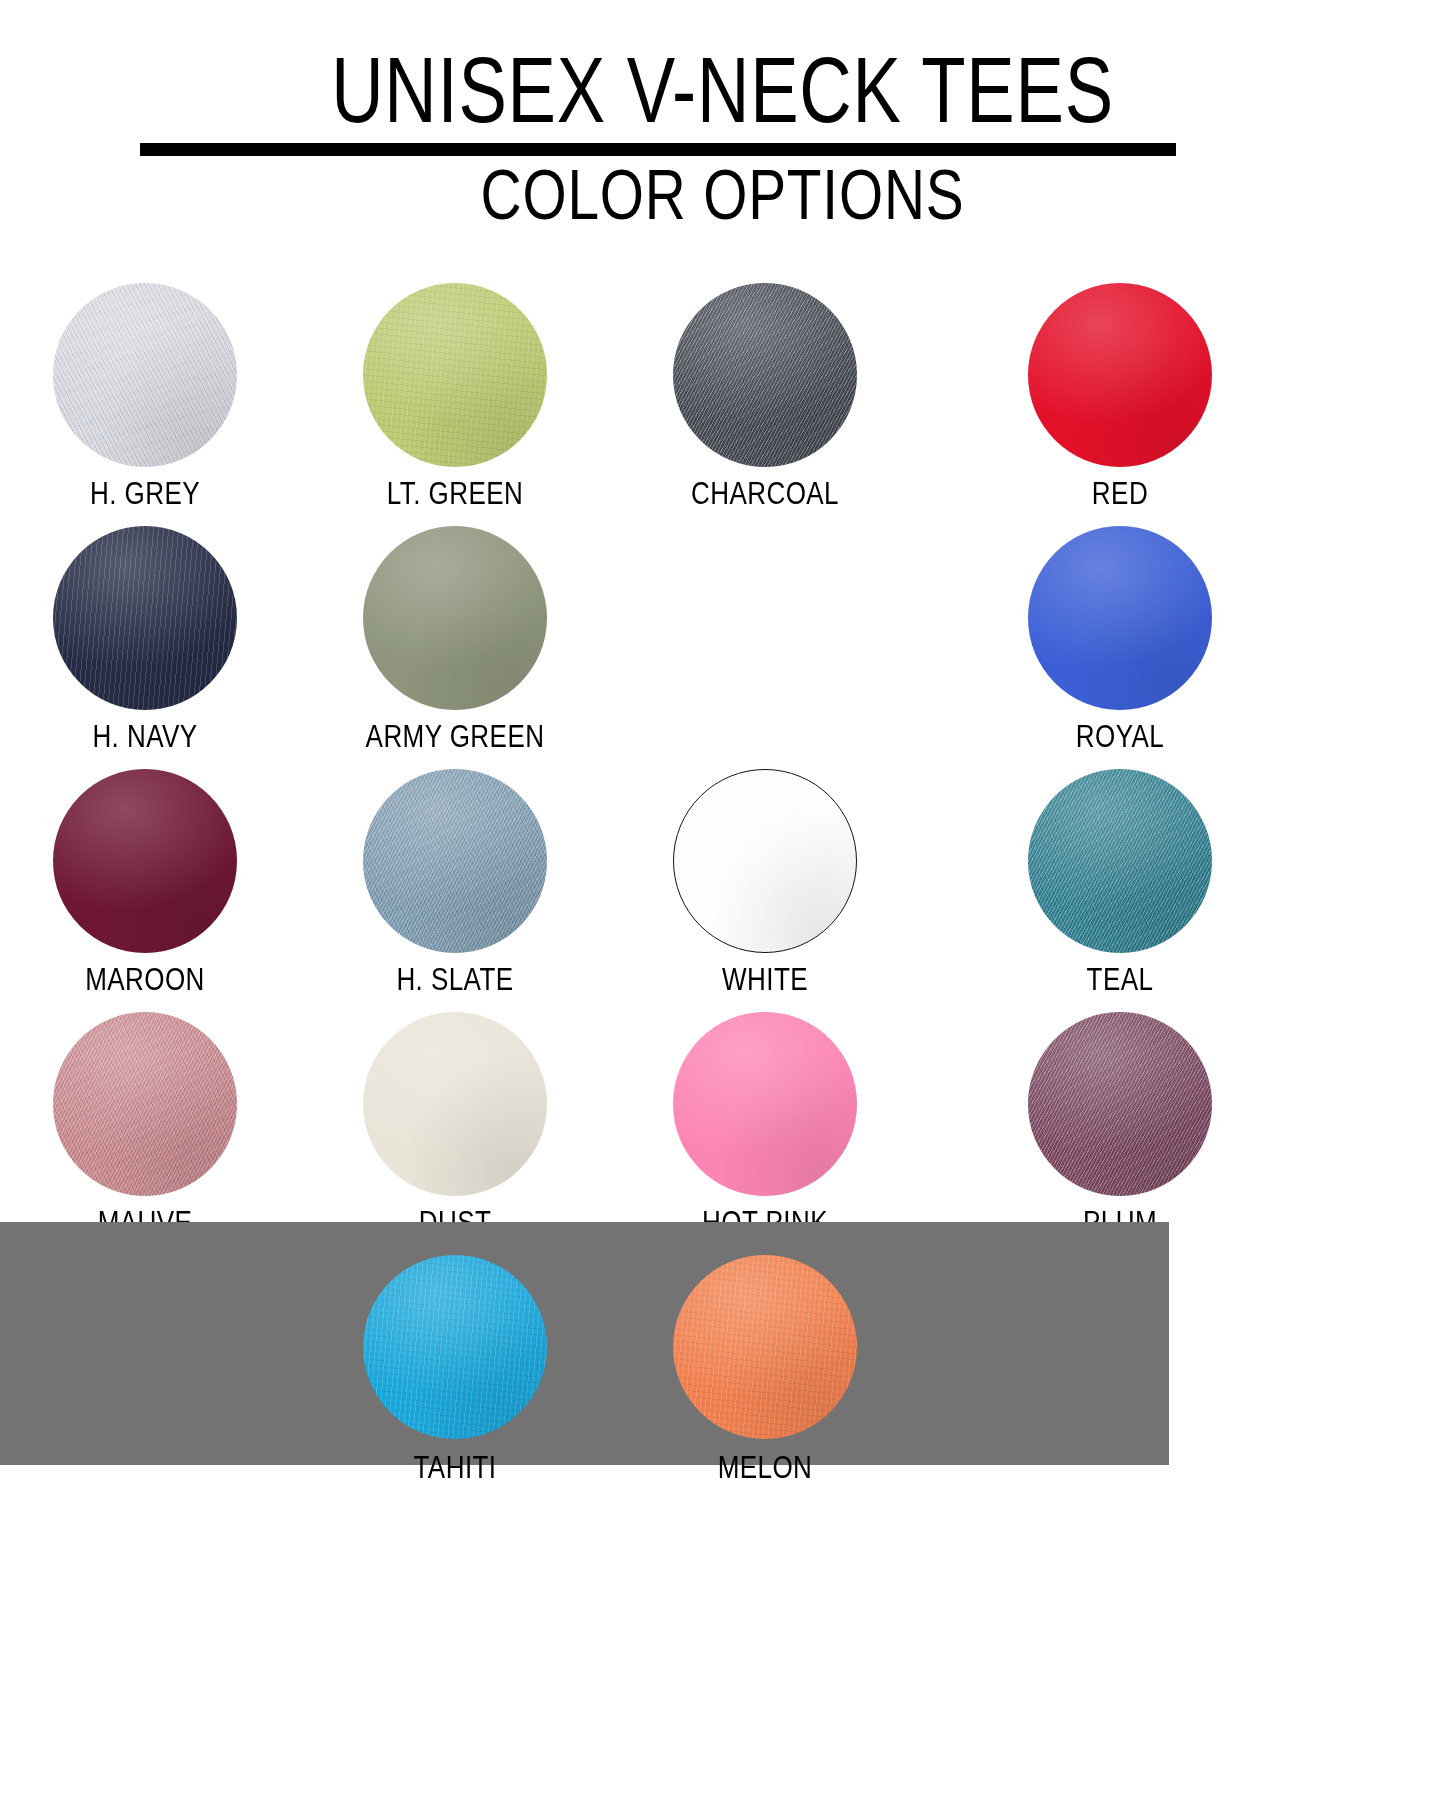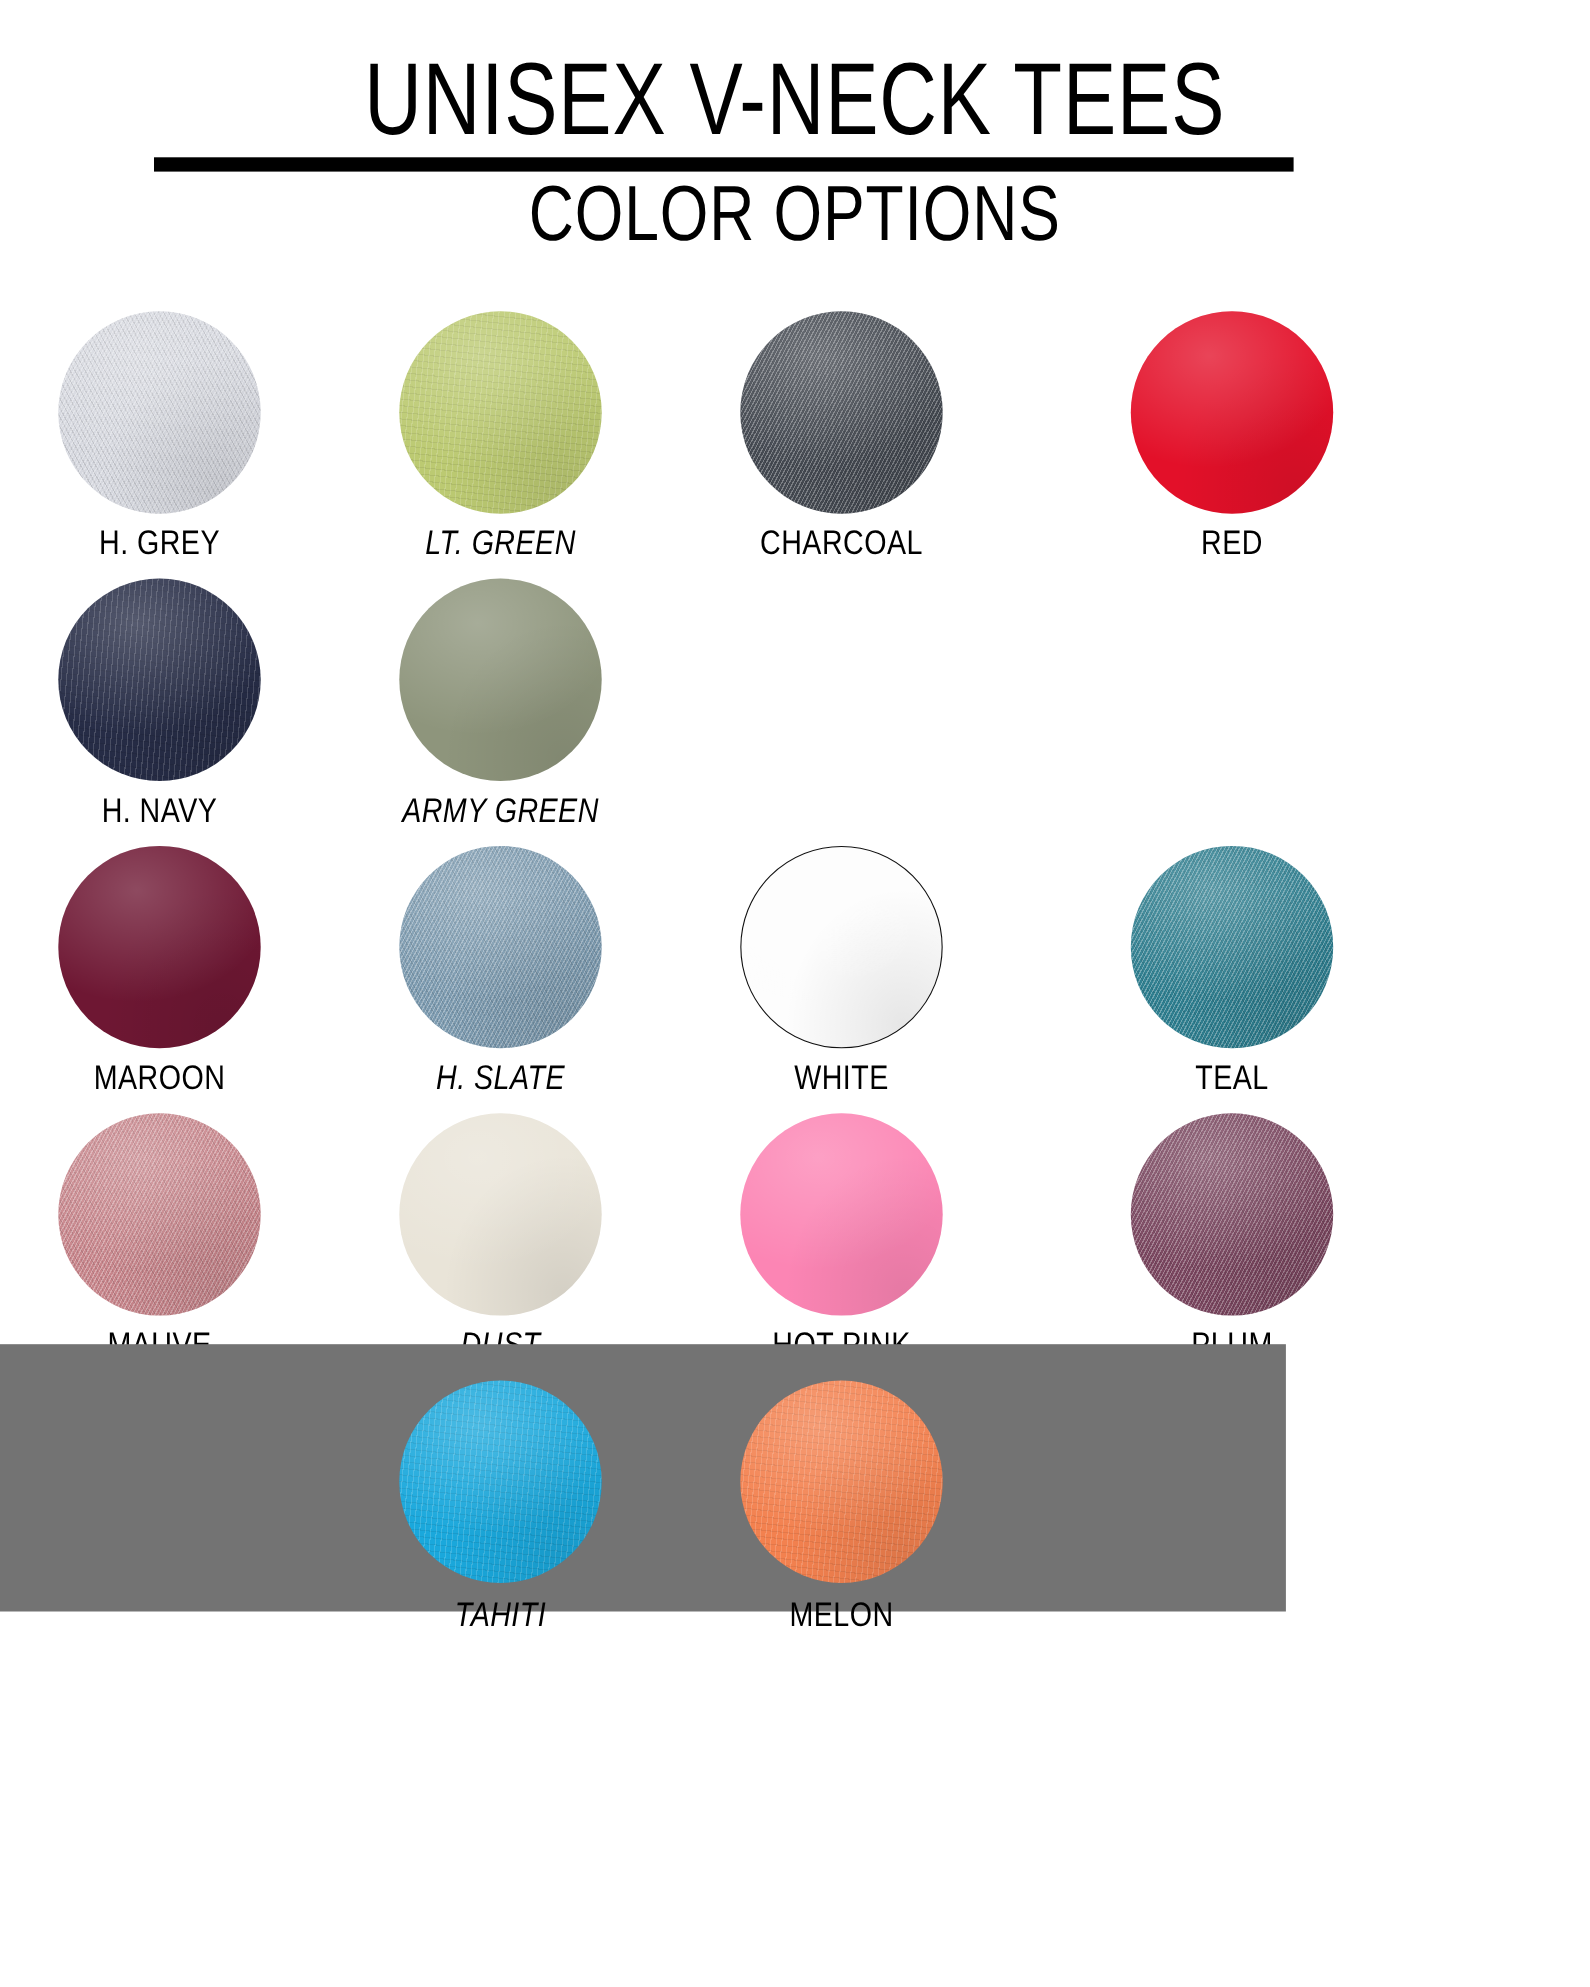--- a/index.html
+++ b/index.html
@@ -89,21 +89,21 @@
   }
 
   .cell {
     position: absolute;
     top: 0;
     width: 310px;
     height: 243px;
   }
 
   .cell.c0 { left: -10px;  }
-  .cell.c1 { left: 300px; font-style: italic;  }
+  .cell.c1 { left: 300px;  }
   .cell.c2 { left: 610px;  }
   .cell.c3 { left: 965px;  }
 
   .swatch-wrap {
     position: absolute;
     top: 33px;
     left: 50%;
     margin-left: -92px;
     width: 184px;
     height: 184px;
@@ -235,20 +235,28 @@
           <div class="swatch-label">H. NAVY</div>
         </div>
         <div class="cell c1">
           <div class="swatch-wrap">
             <div class="swatch" style="background: rgb(142, 149, 124);">
               <div class="tex sheen"></div>
             </div>
           </div>
           <div class="swatch-label">ARMY GREEN</div>
         </div>
+        <div class="cell c3">
+          <div class="swatch-wrap">
+            <div class="swatch" style="background: rgb(60, 95, 214);">
+              <div class="tex sheen"></div>
+            </div>
+          </div>
+          <div class="swatch-label">ROYAL</div>
+        </div>
       </div>
       <div class="row">
         <div class="cell c0">
           <div class="swatch-wrap">
             <div class="swatch" style="background: rgb(110, 23, 51);">
               <div class="tex sheen"></div>
             </div>
           </div>
           <div class="swatch-label">MAROON</div>
         </div>

